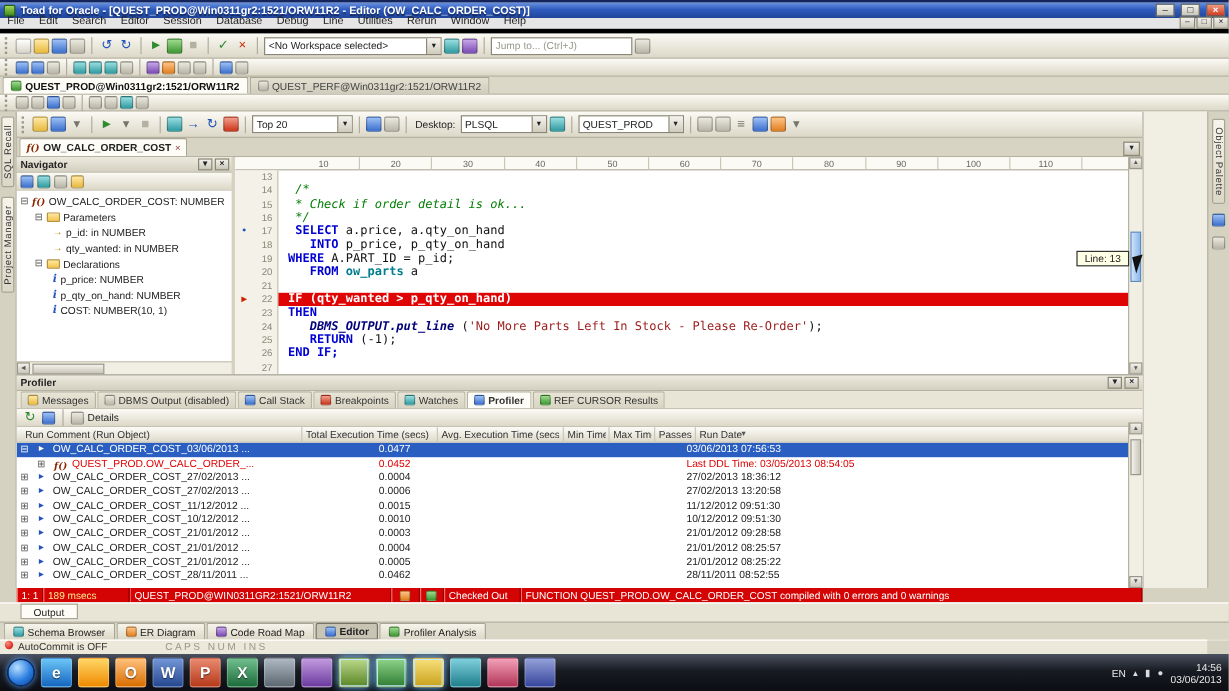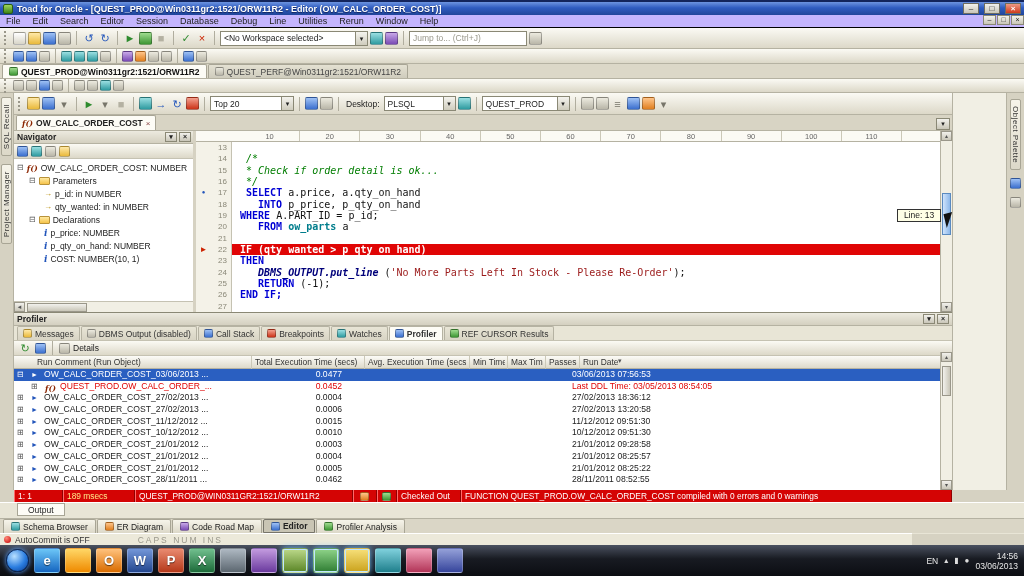--- a/index.html
+++ b/index.html
@@ -6,21 +6,21 @@
 html,body{width:1024px;height:576px;overflow:hidden}
 body{font-family:"Liberation Sans",sans-serif;background:#d6d2c2;position:relative;font-size:9px;color:#222}
 .abs{position:absolute}
 
 .titlebar{left:0;top:0;width:1024px;height:15px;background:linear-gradient(#6d94e0,#2f5cc0 45%,#20469b);border-top:2px solid #13255c;color:#fff;display:flex;align-items:center;gap:4px;padding:0 3px;font-size:9px}
 .appicon{width:10px;height:10px;border-radius:2px;background:linear-gradient(#9ed65e,#3f8718);border:1px solid #2c5e10}
 .title-text{flex:1;white-space:nowrap;overflow:hidden;font-weight:bold;text-shadow:0 1px 1px #13255c}
 .winbtn{width:16px;height:11px;background:linear-gradient(#f2f1ec,#c9c6b8);border:1px solid #6f6d60;color:#222;font-size:8px;line-height:9px;text-align:center;margin-left:1px}
 .winbtn.close{background:linear-gradient(#f09a84,#cf3a1d);color:#fff;font-weight:bold}
 
-.menubar{left:0;top:15px;width:1024px;height:13px;background:#c4b5fd;border-bottom:1px solid #000000;display:flex;align-items:flex-start;font-size:9px}
+.menubar{left:0;top:15px;width:1024px;height:13px;background:#e5e5e5;border-bottom:4px solid #000000;display:flex;align-items:flex-end;font-size:9px}
 .mi{padding:0 6px;height:13px;line-height:13px}
 .mdibtn{width:13px;height:10px;background:linear-gradient(#f2f1ec,#c9c6b8);border:1px solid #8a8875;font-size:7px;line-height:8px;text-align:center;margin-left:1px}
 .mspacer{flex:1}
 
 .tbar{background:linear-gradient(#fbfaf4,#dcd8c8);border-bottom:1px solid #b5b2a2;display:flex;align-items:center;gap:2px;padding:0 4px}
 .grip{width:4px;height:14px;border-left:2px dotted #9a978a;margin-right:3px}
 .vsep{width:1px;height:14px;background:#b0ad9e;margin:0 3px}
 .sqi{display:inline-block;width:13px;height:13px;border-radius:2px;border:1px solid rgba(0,0,0,.28)}
 .sm{width:11px;height:11px}.xs{width:9px;height:9px}
 .i-blue{background:linear-gradient(#9ec1f5,#3b6fce)}.i-green{background:linear-gradient(#9fdc8f,#3d9633)}
@@ -118,21 +118,21 @@
 .rseg{border-right:1px solid #8f0000;box-shadow:inset 1px 0 0 #ff6a6a;padding:0 4px;line-height:12px;white-space:nowrap;overflow:hidden}
 .rseg.ylw{color:#ffe98a}
 .rseg.grow{flex:1}
 .chipwrap{display:flex;align-items:center;justify-content:center}
 
 .outputrow{left:0;top:502px;width:1024px;height:32px;background:#e8e5d6;border-top:1px solid #fff;display:flex;align-items:flex-start;padding:0 17px}
 .otab{height:13px;padding:0 10px;background:#fdfcf6;border:1px solid #a8a595;font-size:8.5px;line-height:12px}
 .desktabs{left:0;top:518px;width:1024px;height:15px;background:#dad6c6;border-top:1px solid #b5b2a2;display:flex;align-items:flex-end;gap:1px;padding:0 3px}
 .wtab{display:inline-flex;align-items:center;gap:3px;height:14px;padding:0 7px;font-size:8.5px;background:linear-gradient(#f6f4ea,#dcd8c8);border:1px solid #a8a595;border-bottom:none;border-radius:2px 2px 0 0}
 .wtab.active{background:#c9c5b4;border:1px solid #77756a;font-weight:bold}
-.appstatus{left:0;top:533px;width:912px;height:12px;background:#ece9da;border-top:1px solid #fff;display:flex;align-items:center;font-size:8.5px;color:#333;gap:4px;padding:0 4px}
+.appstatus{left:0;top:533px;width:1006px;height:12px;background:#ece9da;border-top:1px solid #fff;display:flex;align-items:flex-start;font-size:8.5px;color:#333;gap:4px;padding:0 4px}
 .dot-red{width:7px;height:7px;border-radius:50%;background:radial-gradient(circle at 35% 30%,#ff8a7a,#c40000)}
 .flags{color:#9a988c;margin-left:44px;letter-spacing:2px}
 
 .taskbar{left:0;top:545px;width:1024px;height:31px;background:linear-gradient(#4a5160,#181b22 45%,#0b0d12);display:flex;align-items:center;gap:5px;padding:0 6px}
 .orb{width:23px;height:23px;border-radius:50%;background:radial-gradient(circle at 35% 30%,#b8e0ff,#2a7de0 55%,#0b3a8c);border:1px solid #0a2d66;box-shadow:0 0 5px #5aa0ff}
 .ttile{width:26px;height:25px;border-radius:3px;border:1px solid rgba(255,255,255,.22);color:#fff;font-weight:bold;font-size:13px;display:flex;align-items:center;justify-content:center;text-shadow:0 1px 1px rgba(0,0,0,.6)}
 .ttile.active{box-shadow:inset 0 0 0 1px #bfe6ff,0 0 7px #6fc2ff;background-color:rgba(255,255,255,.12)}
 .tray{margin-left:auto;display:flex;align-items:center;gap:6px;color:#e8e8e8;font-size:8.5px}
 .trayic{color:#dcdcdc;font-size:8px}
 .clock{display:flex;flex-direction:column;align-items:flex-end;line-height:10px;font-size:8.5px}
@@ -511,21 +511,21 @@
       </span>
   </div>
   <div class="pro-tools">
     <span class="gi c-green">↻</span>
     <span class="sqi sm i-blue"></span>
     <span class="vsep"></span>
     <span class="sqi sm i-gray"></span>
     <span>Details</span>
   </div>
   <div class="grid-hdr">
-    <span class="gh first" style="left:20px;width:230px">Run Comment (Run Object)</span>
+    <span class="gh first" style="left:4px;width:230px">Run Comment (Run Object)</span>
     <span class="gh" style="left:237px;width:110px">Total Execution Time (secs)</span>
     <span class="gh" style="left:350px;width:102px">Avg. Execution Time (secs)</span>
     <span class="gh" style="left:455px;width:36px">Min Time</span>
     <span class="gh" style="left:493px;width:36px">Max Time</span>
     <span class="gh" style="left:531px;width:32px">Passes</span>
     <span class="gh" style="left:565px;width:48px">Run Date</span>
     <span class="gh-sort" style="left:604px">▾</span>
   </div>
   <div class="grid-body">
     <div class="prow sel">
@@ -600,21 +600,21 @@
     </div>
   </div>
 </div>
 <div class="abs proscroll">
   <div class="sb-btn" style="width:11px">▴</div>
   <div class="vthumb" style="top:14px;height:30px;background:linear-gradient(90deg,#f2f1ec,#c9c6b8);border-color:#9a978a"></div>
   <div class="sb-btn" style="width:11px;position:absolute;bottom:0">▾</div>
 </div>
 
 <div class="abs redbar">
-  <span class="rseg" style="width:49px">1: 1</span>
+  <span class="rseg" style="width:22px">1: 1</span>
   <span class="rseg ylw" style="width:72px">189 msecs</span>
   <span class="rseg" style="width:218px">QUEST_PROD@WIN0311GR2:1521/ORW11R2</span>
   <span class="rseg chipwrap" style="width:24px">
       <span class="sqi xs i-orange"></span>
     </span>
   <span class="rseg chipwrap" style="width:20px">
       <span class="sqi xs i-green"></span>
     </span>
   <span class="rseg" style="width:64px">Checked Out</span>
   <span class="rseg grow">FUNCTION QUEST_PROD.OW_CALC_ORDER_COST compiled with 0 errors and 0 warnings</span>

